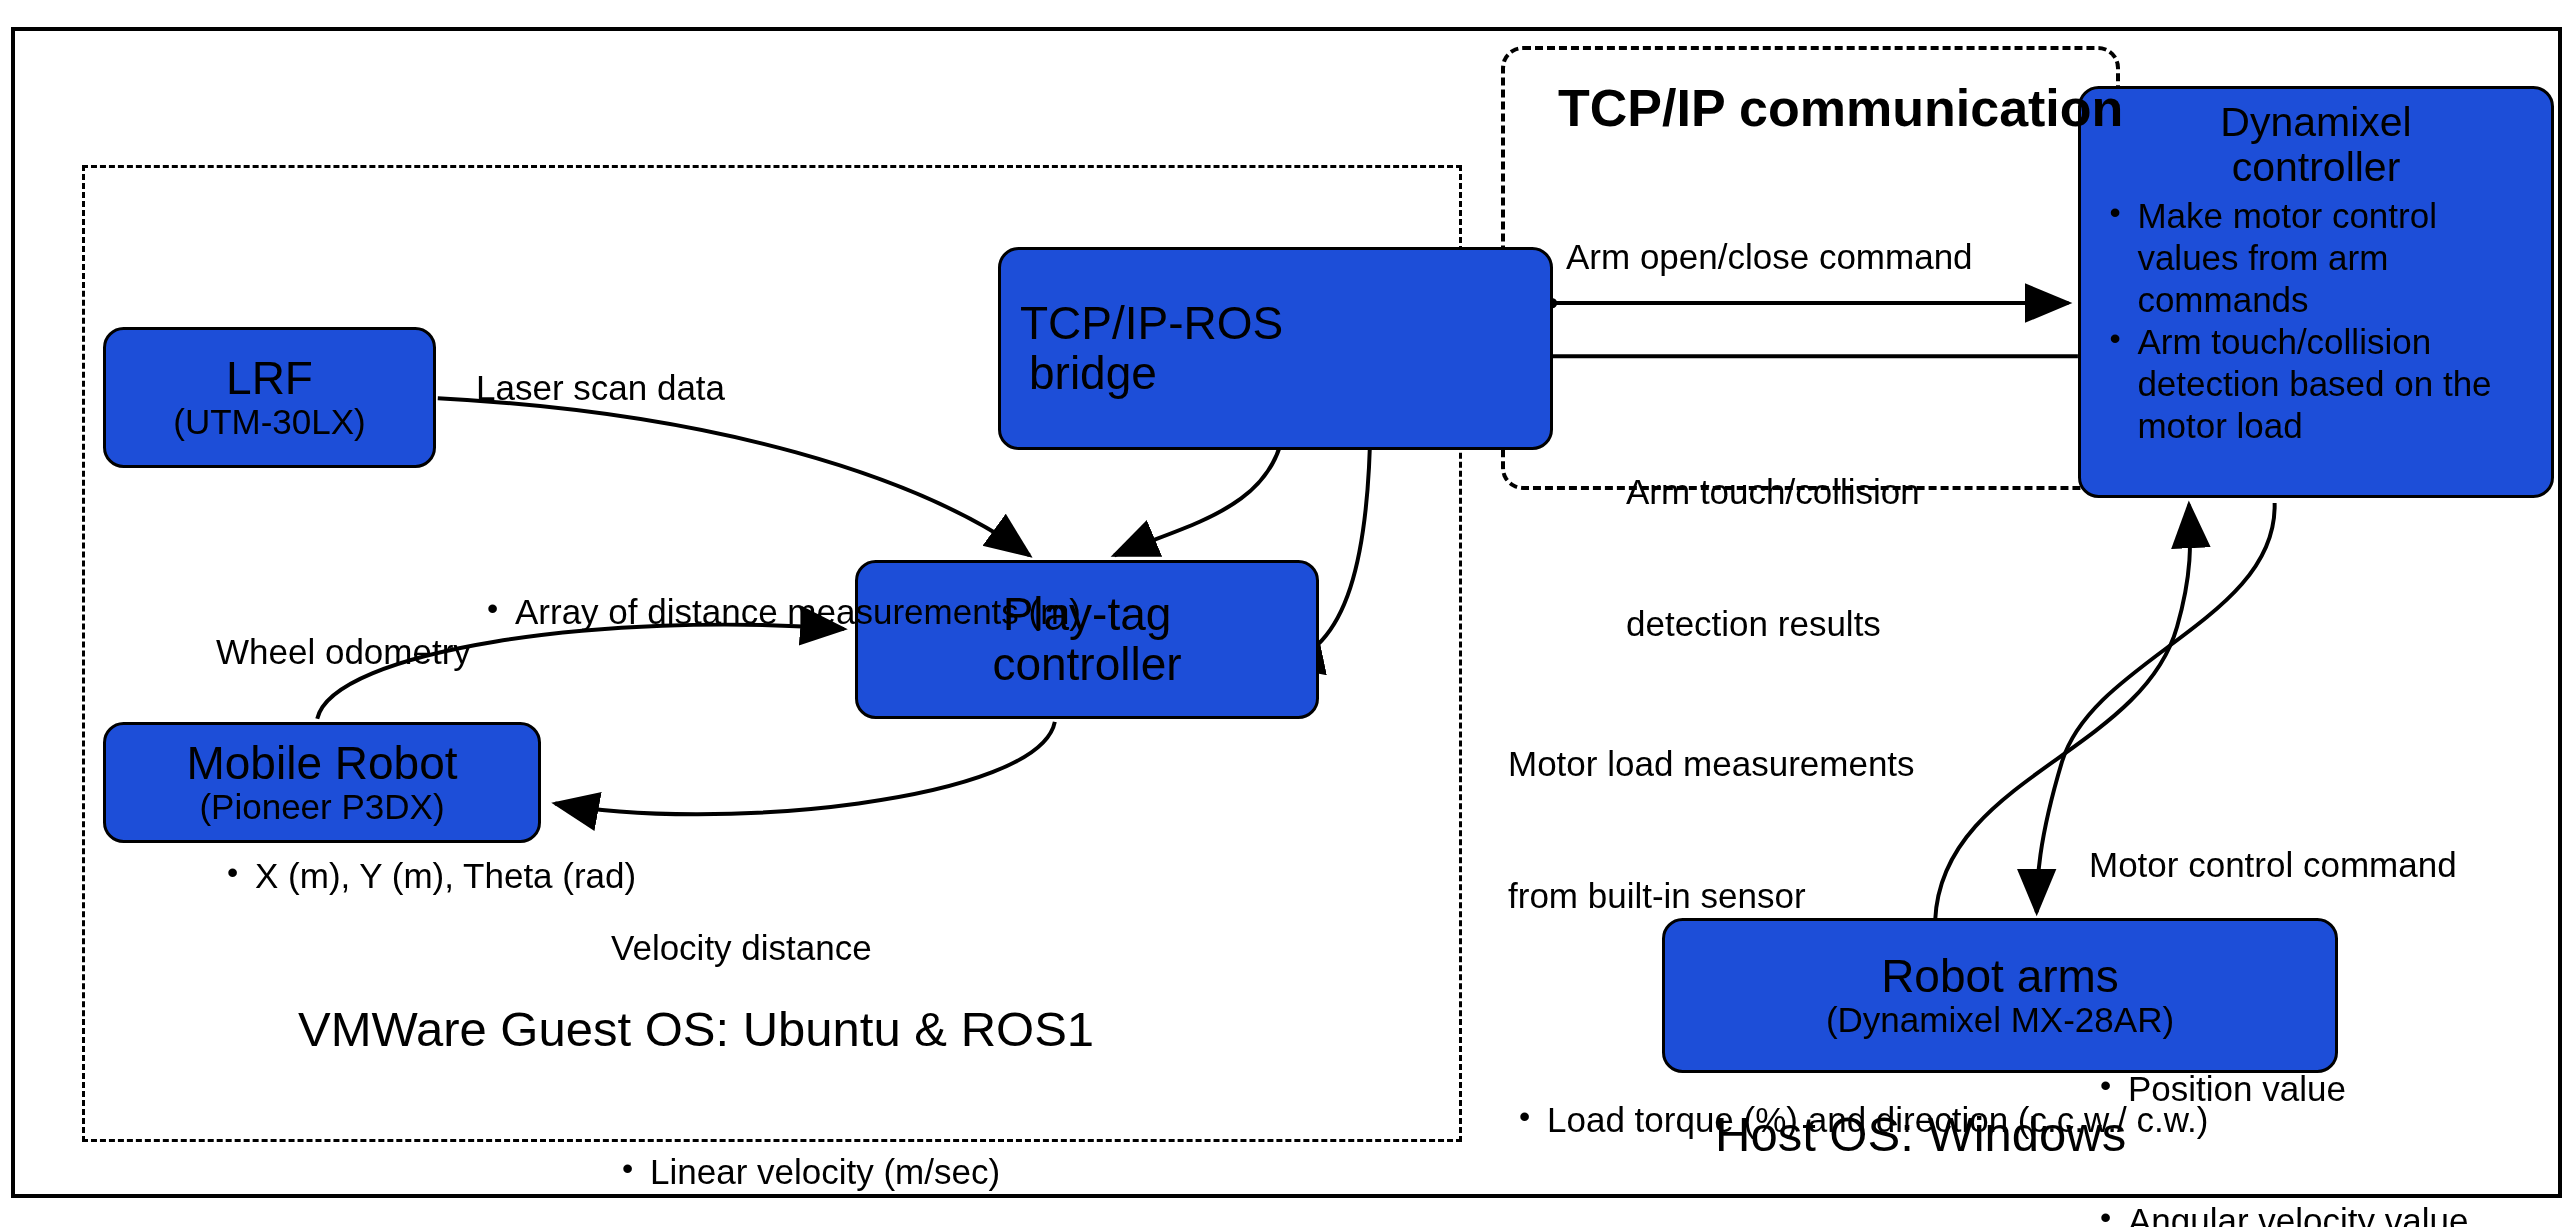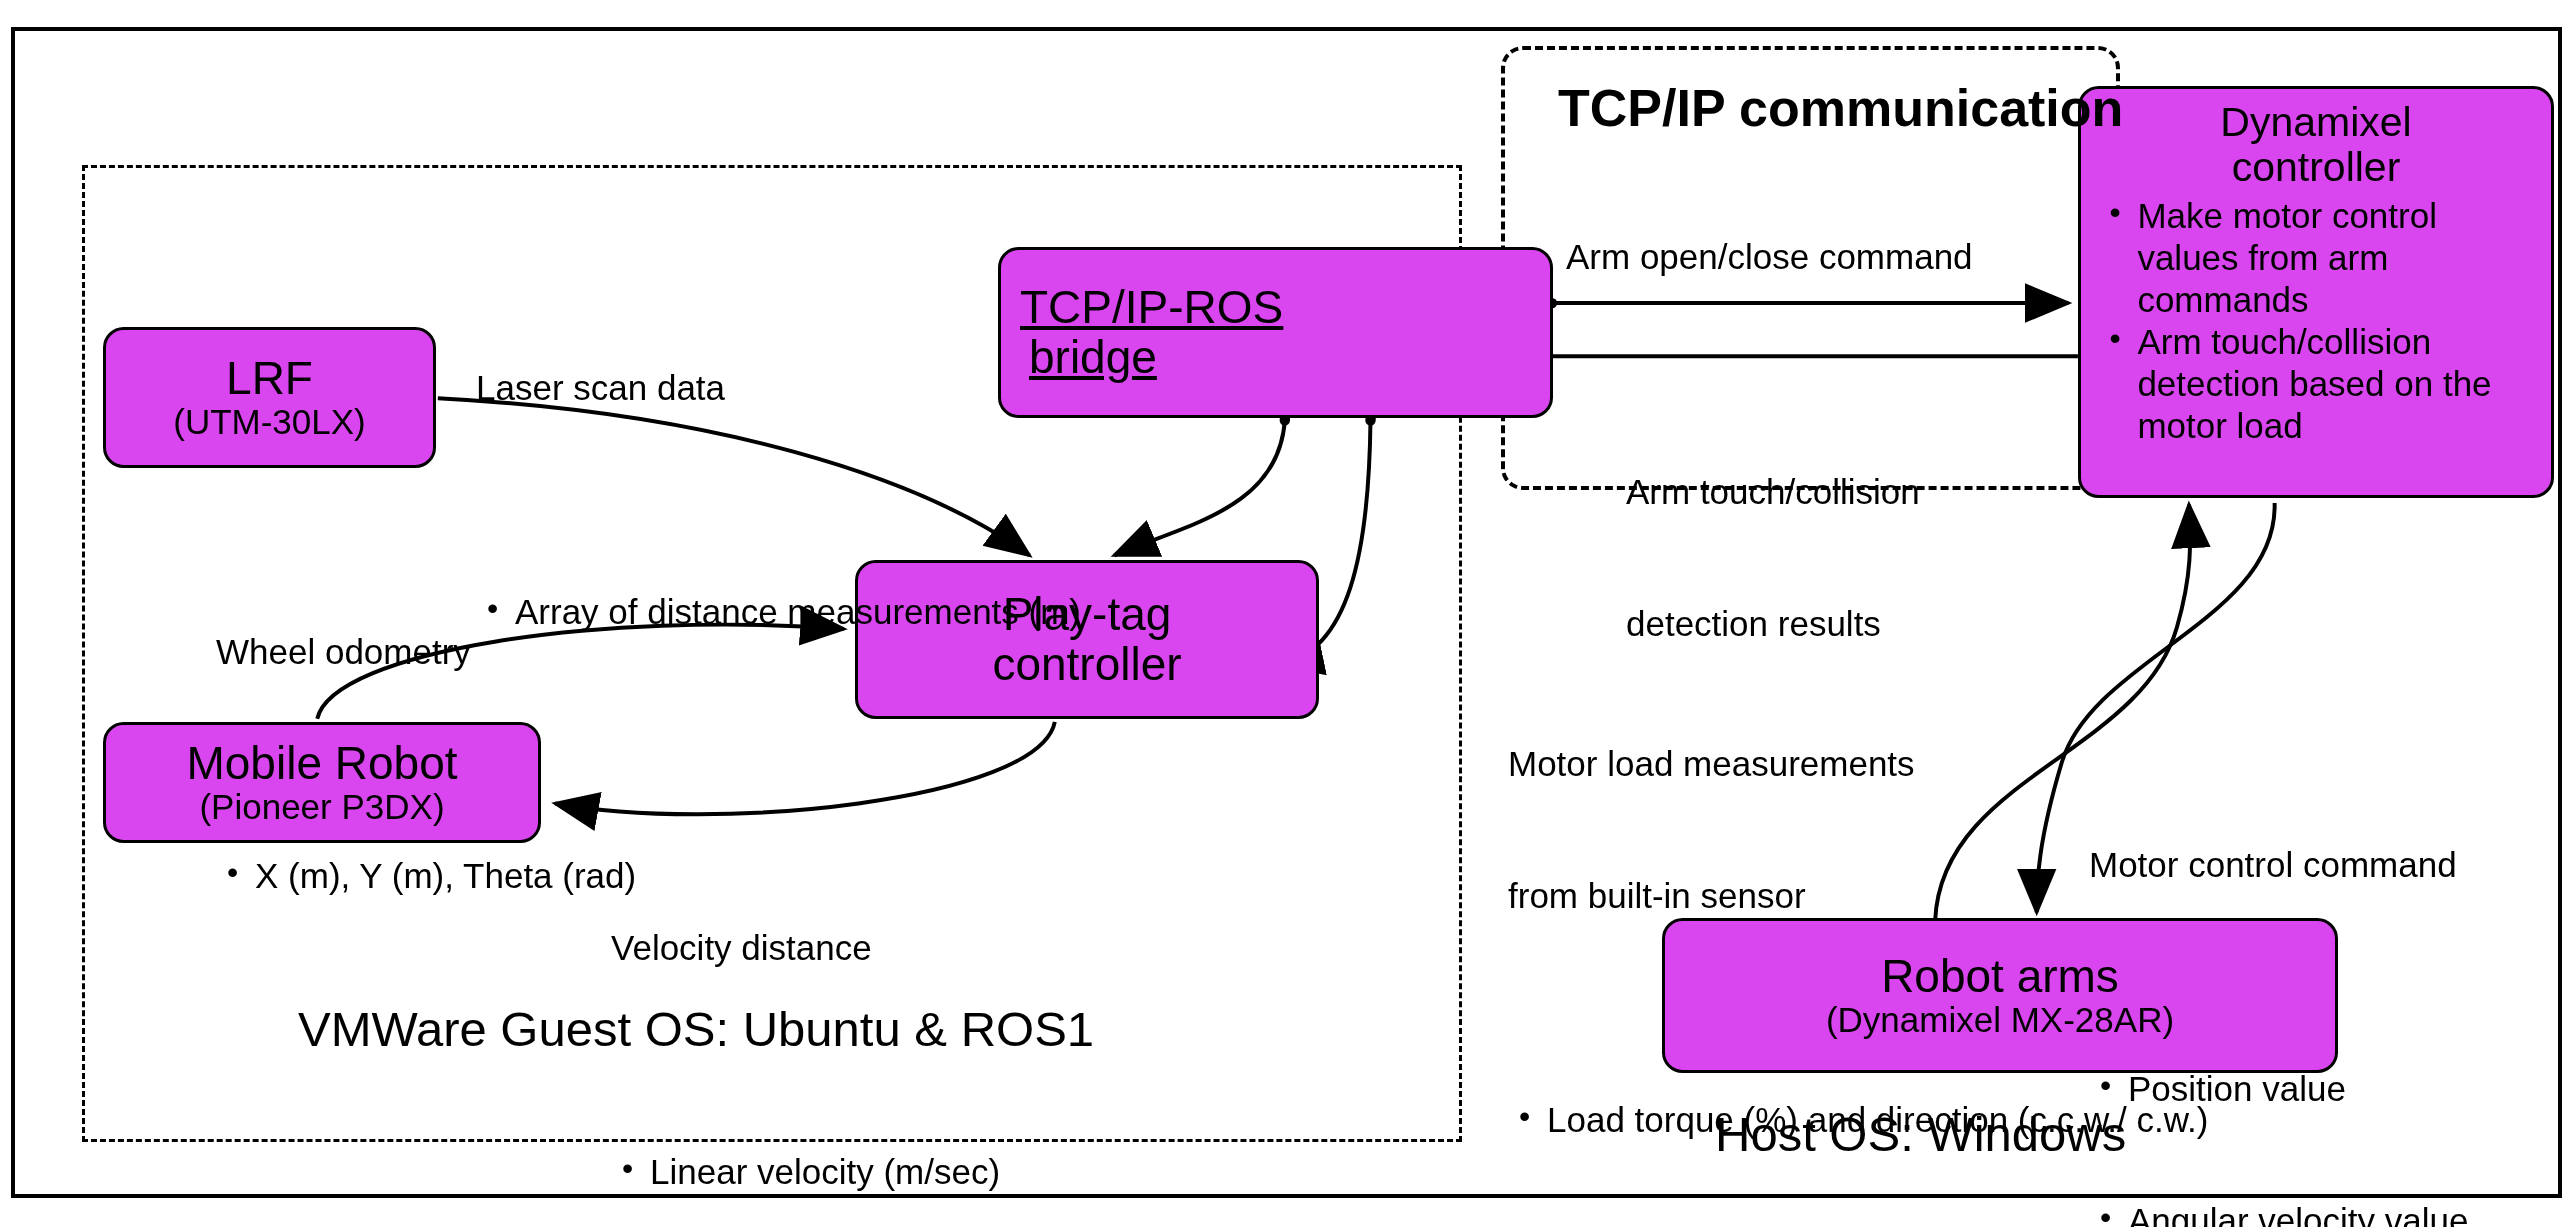--- a/index.html
+++ b/index.html
@@ -1,37 +1,37 @@
 <!DOCTYPE html>
 <html style="font-size:12.7px"><head>
 <meta charset="utf-8">
 <style>
   html,body{margin:0;padding:0;background:#ffffff;}
   body{font-family:"Liberation Sans",sans-serif;color:#000;}
   #root{position:relative;width:2576px;height:1228px;background:#fff;overflow:hidden;}
   #frame{position:absolute;left:11px;top:27px;width:2551px;height:1171px;border:4px solid #000;box-sizing:border-box;background:#fff;}
   svg#wires{position:absolute;left:0;top:0;width:2576px;height:1228px;pointer-events:none;}
-  .node{position:absolute;box-sizing:border-box;border:3.2px solid #000;border-radius:20.6px;background:#d946ef;
+  .node{position:absolute;box-sizing:border-box;border:3.2px solid #000;border-radius:20.6px;background:#1d4ed8;
         display:flex;flex-direction:column;align-items:center;justify-content:center;text-align:center;line-height:1.08;}
   .node .t1{font-size:46px;}
   .node .t2{font-size:35px;}
   .bigbox{align-items:flex-start;justify-content:flex-start;text-align:left;padding:11px 17.4px 8px 17.4px;}
   .bigbox .hdr{width:100%;text-align:center;font-size:41px;line-height:1.1;}
   .lbl{position:absolute;font-size:35px;line-height:1.26;white-space:pre;}
   .blist{margin:3px;padding:0;list-style:none;}
   .blist li{position:relative;padding-left:36px;}
   .blist li:before{content:"\2022";position:absolute;left:8px;top:-1.6px;font-size:32px;}
   .osl{position:absolute;font-size:49px;white-space:nowrap;}
   .dashbox{position:absolute;box-sizing:border-box;background:transparent;}
   #guestbox{left:82px;top:165px;width:1380px;height:977px;border:3.2px dashed #000;}
   #tcpbox{left:1501px;top:46px;width:619px;height:444px;border:4px dashed #000;border-radius:22px;}
   #n-lrf{left:103px;top:327px;width:333px;height:141px;}
   #n-mobile{left:103px;top:722px;width:438px;height:121px;}
   #n-playtag{left:855px;top:560px;width:464px;height:159px;}
-  #n-bridge{left:998px;top:247px;width:555px;height:171px;text-decoration:underline;}
+  #n-bridge{left:998px;top:247px;width:555px;height:203px;}
   #n-dyn{left:2078px;top:86px;width:476px;height:412px;}
   #n-arms{left:1662px;top:918px;width:676px;height:155px;}
 </style>
 </head>
 <body>
 
 <div id="root">
 
   <div id="frame"></div>
 

